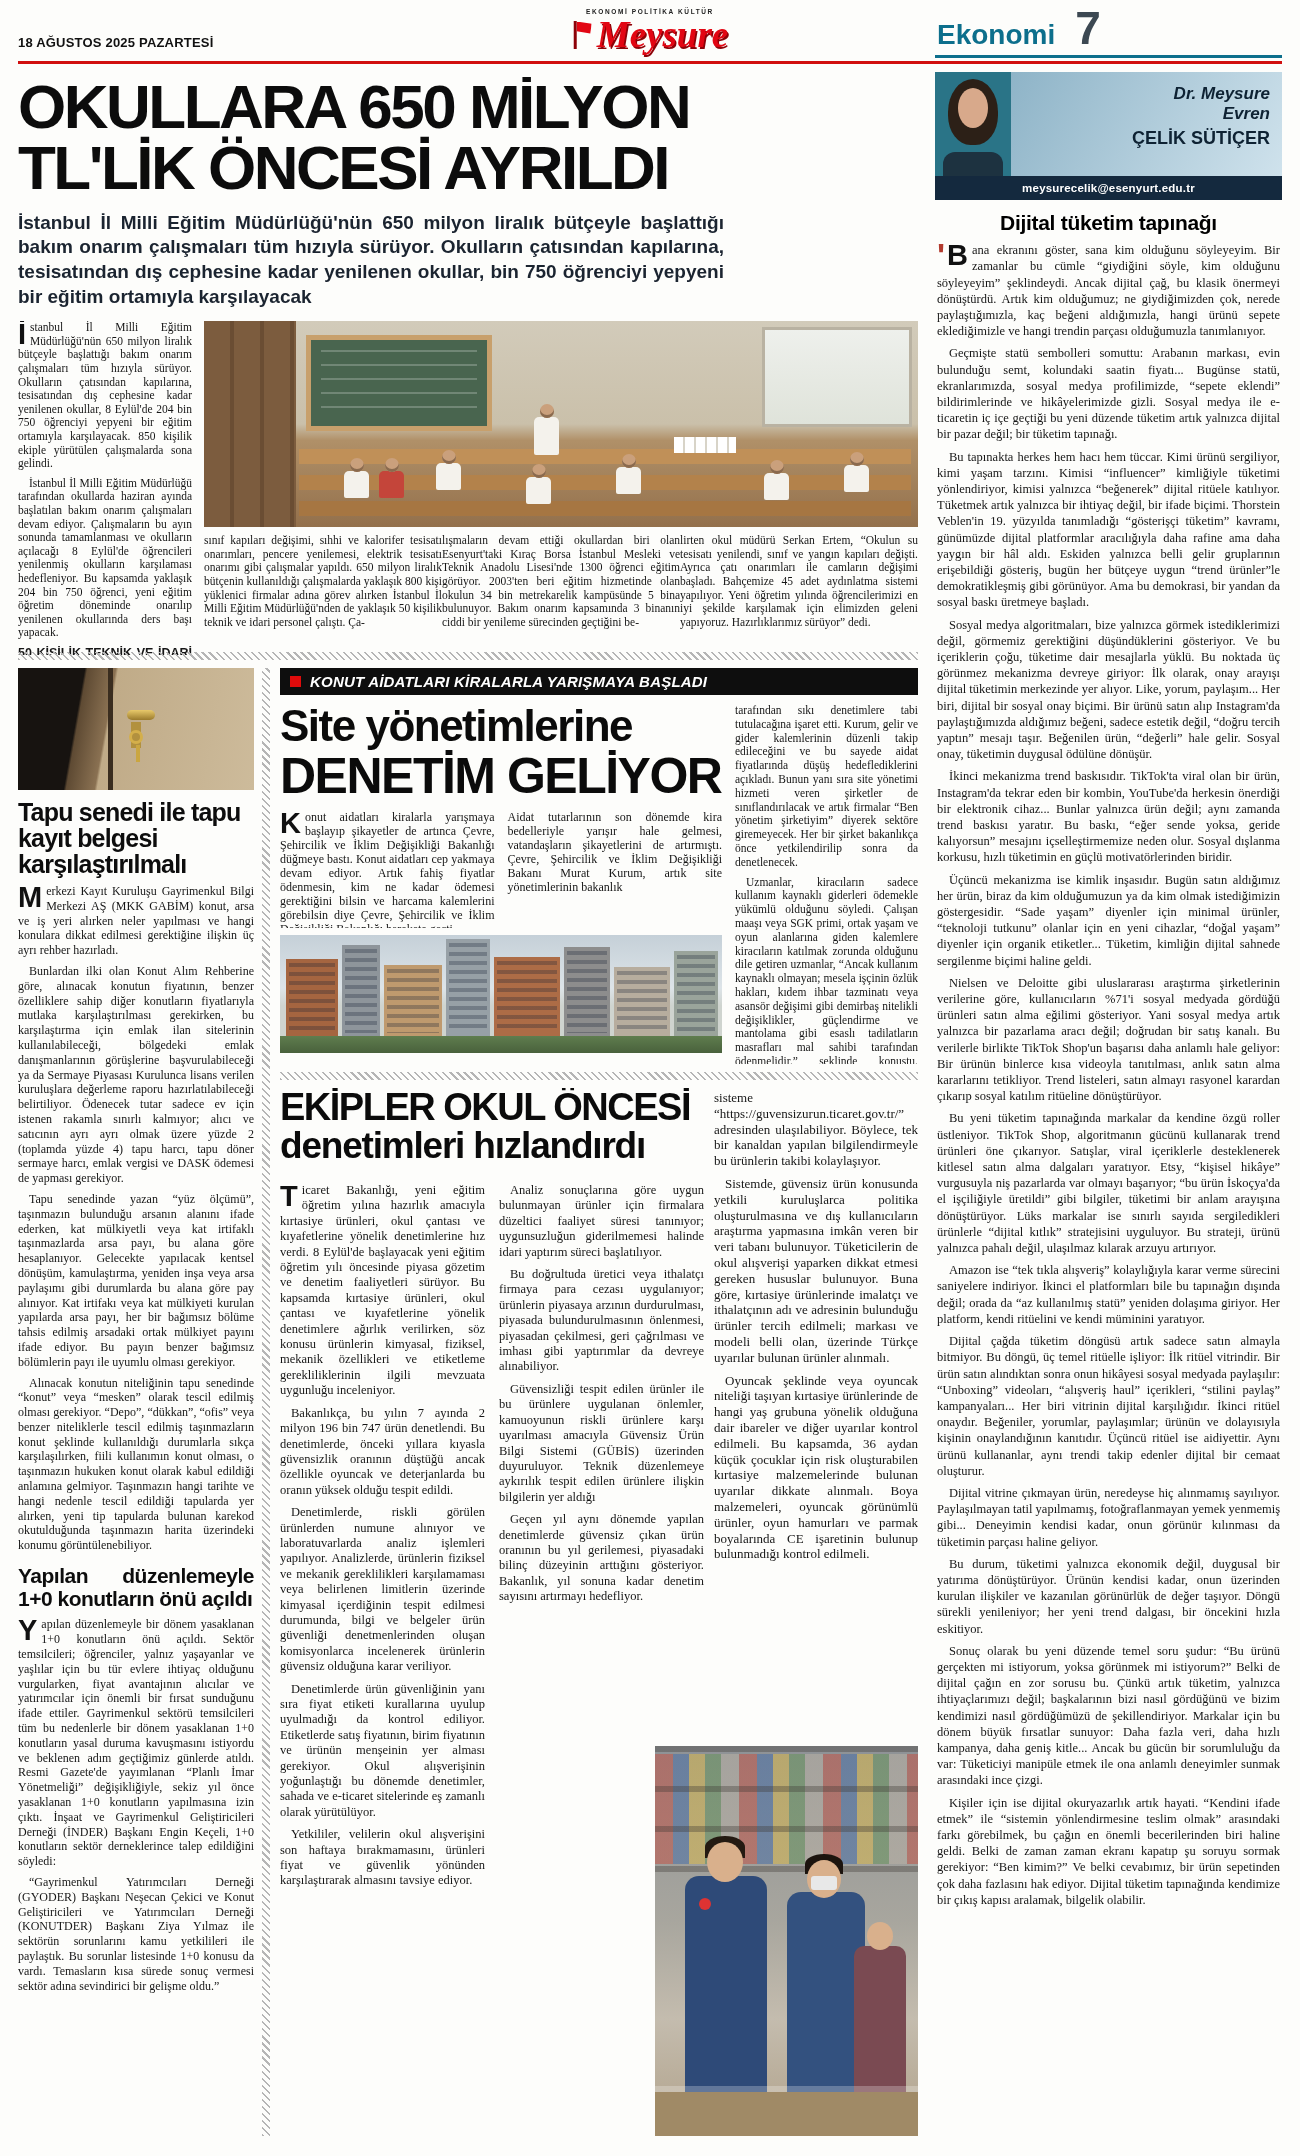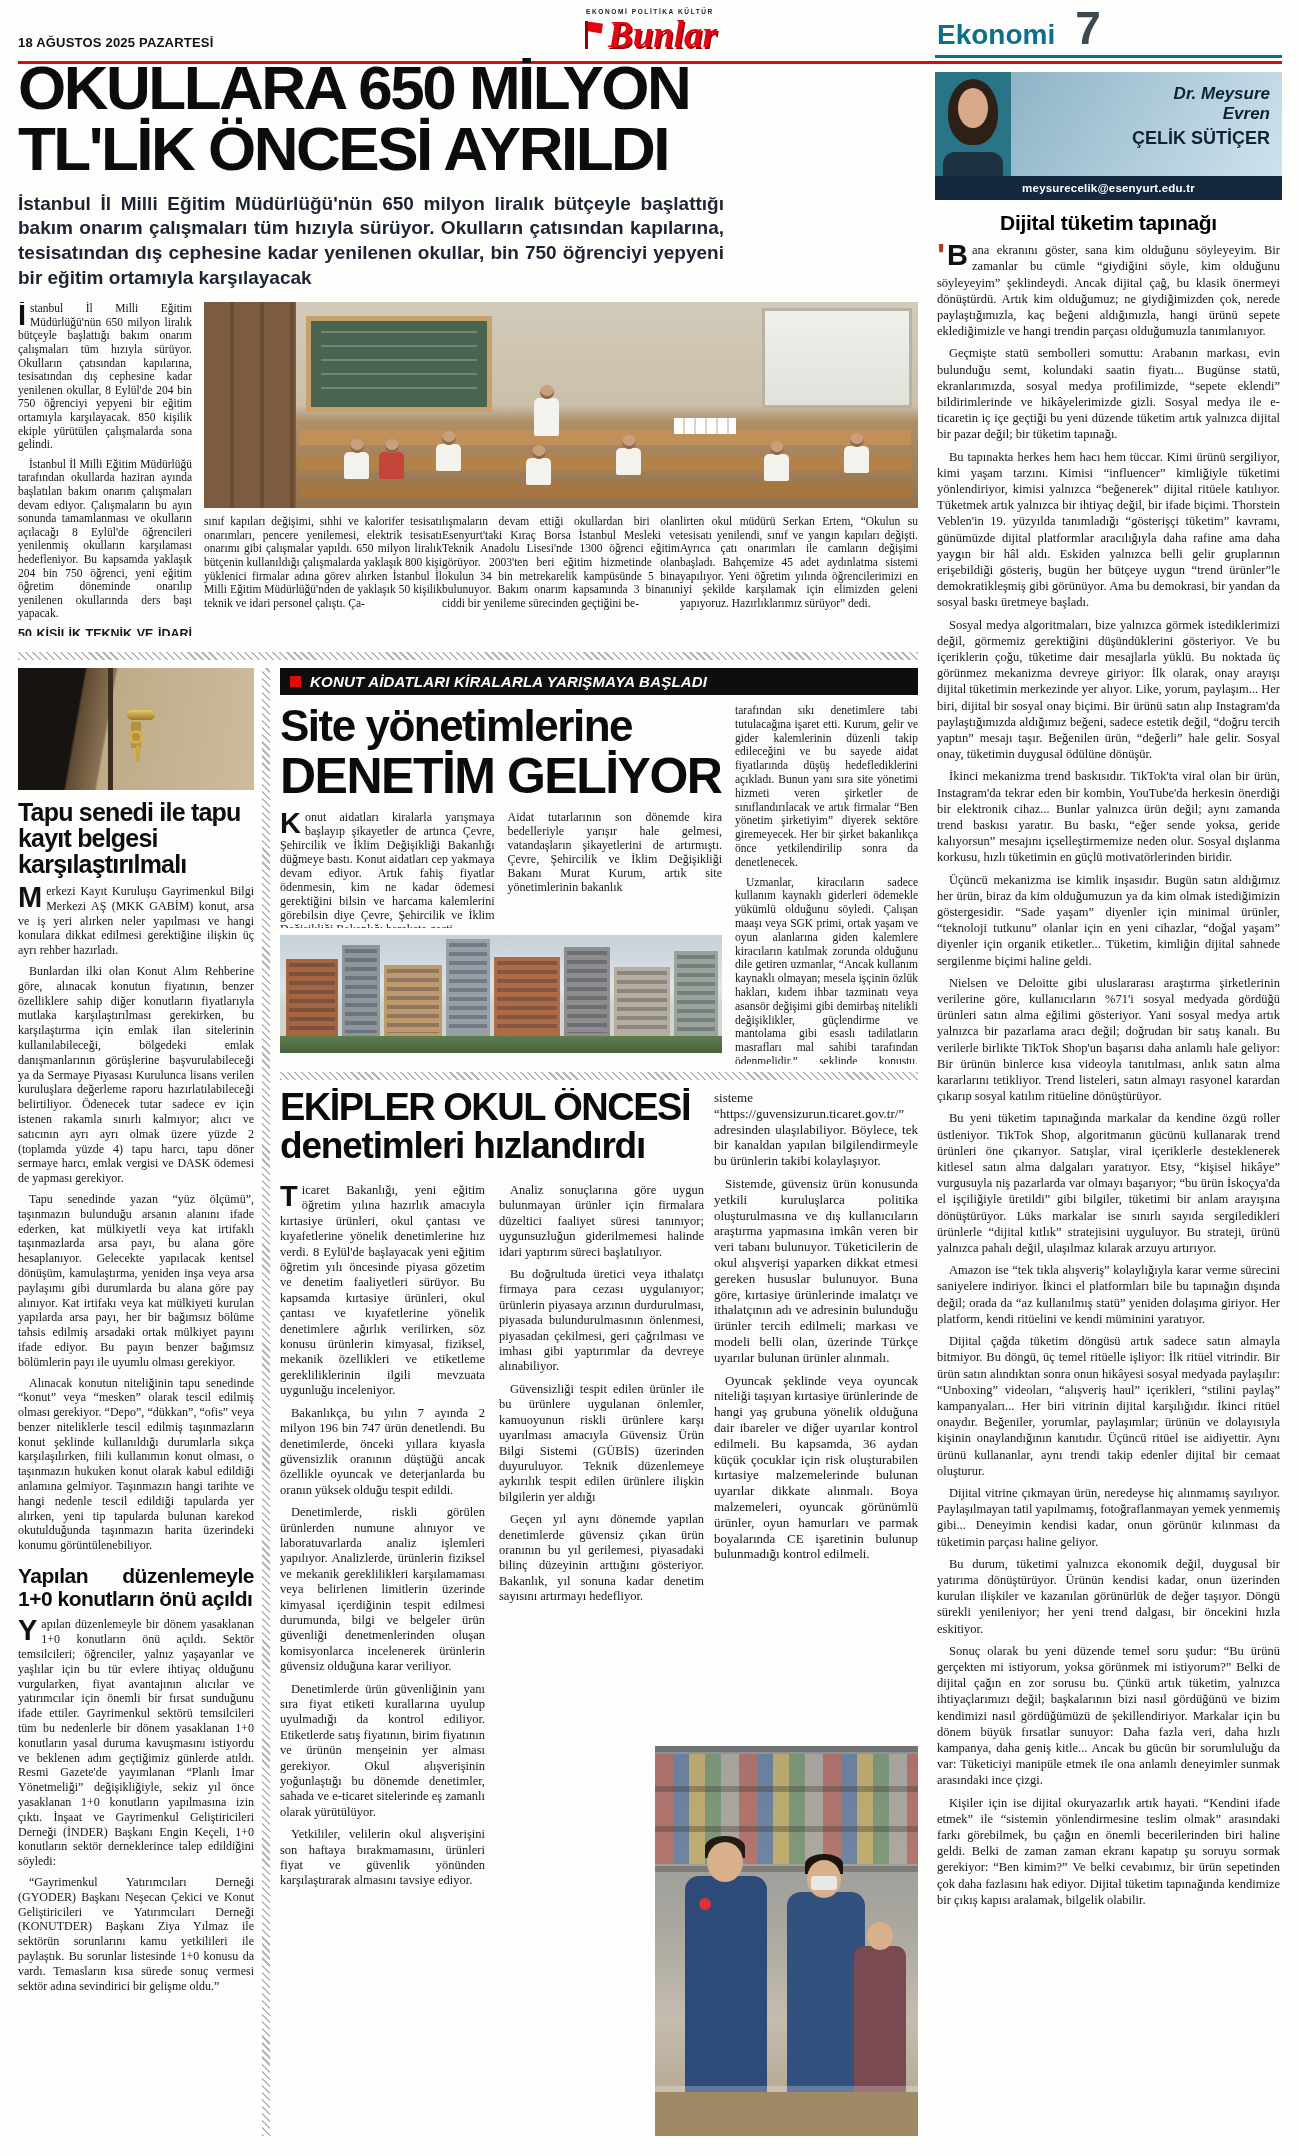--- a/index.html
+++ b/index.html
@@ -37,21 +37,21 @@
   #vsep1 { left:262px; top:668px; height:1468px; }
 
   
   .just { text-align:justify; }
   .dcap { float:left; font-family:"Liberation Sans",sans-serif; font-weight:900; font-size:29px;
           line-height:24px; padding:1px 4px 0 0; color:#111; }
   p.body-p { margin-bottom:6px; }
   p.body-p.ind { text-indent:11px; }
 
   
-  #main-article { position:absolute; left:18px; top:58px; width:900px; height:578px; overflow:hidden; }
+  #main-article { position:absolute; left:18px; top:77px; width:900px; height:578px; overflow:hidden; }
   .mh { font-family:"Liberation Sans",sans-serif; font-weight:900; font-size:62px; line-height:.98;
         letter-spacing:-2.5px; color:#0c0c0c; width:712px; }
   .mlead { width:706px; margin-top:12px; font-family:"Liberation Sans",sans-serif; font-weight:600;
            font-size:19px; line-height:1.3; color:#1b2430; }
   .mbody { margin-top:12px; display:flex; gap:12px; }
   .mcol1 { width:174px; height:348px; overflow:hidden; font-size:11.5px; line-height:13.6px; }
   .mright { width:714px; }
   .msub { font-family:"Liberation Sans",sans-serif; font-weight:900; font-size:12.5px; line-height:1.15;
           margin:5px 0 3px; }
   .mcols3 { display:flex; margin-top:7px; height:130px; overflow:hidden; }
@@ -189,21 +189,21 @@
 <body>
 
 <div id="page">
 
   <header id="hdr">
     <div class="hdr-date">18 AĞUSTOS 2025 PAZARTESİ</div>
     <div class="hdr-logo">
       <div class="logo-tagline">EKONOMİ POLİTİKA KÜLTÜR</div>
       <div class="logo-row">
         <span class="flag"></span>
-        <span class="logo-text">Bunlar</span>
+        <span class="logo-text">Meysure</span>
       </div>
     </div>
     <div class="hdr-section">
       <span class="sec-name">Ekonomi</span>
       <span class="sec-num">7</span>
     </div>
   </header>
   <div id="red-rule"></div>
 
   <section id="main-article">

